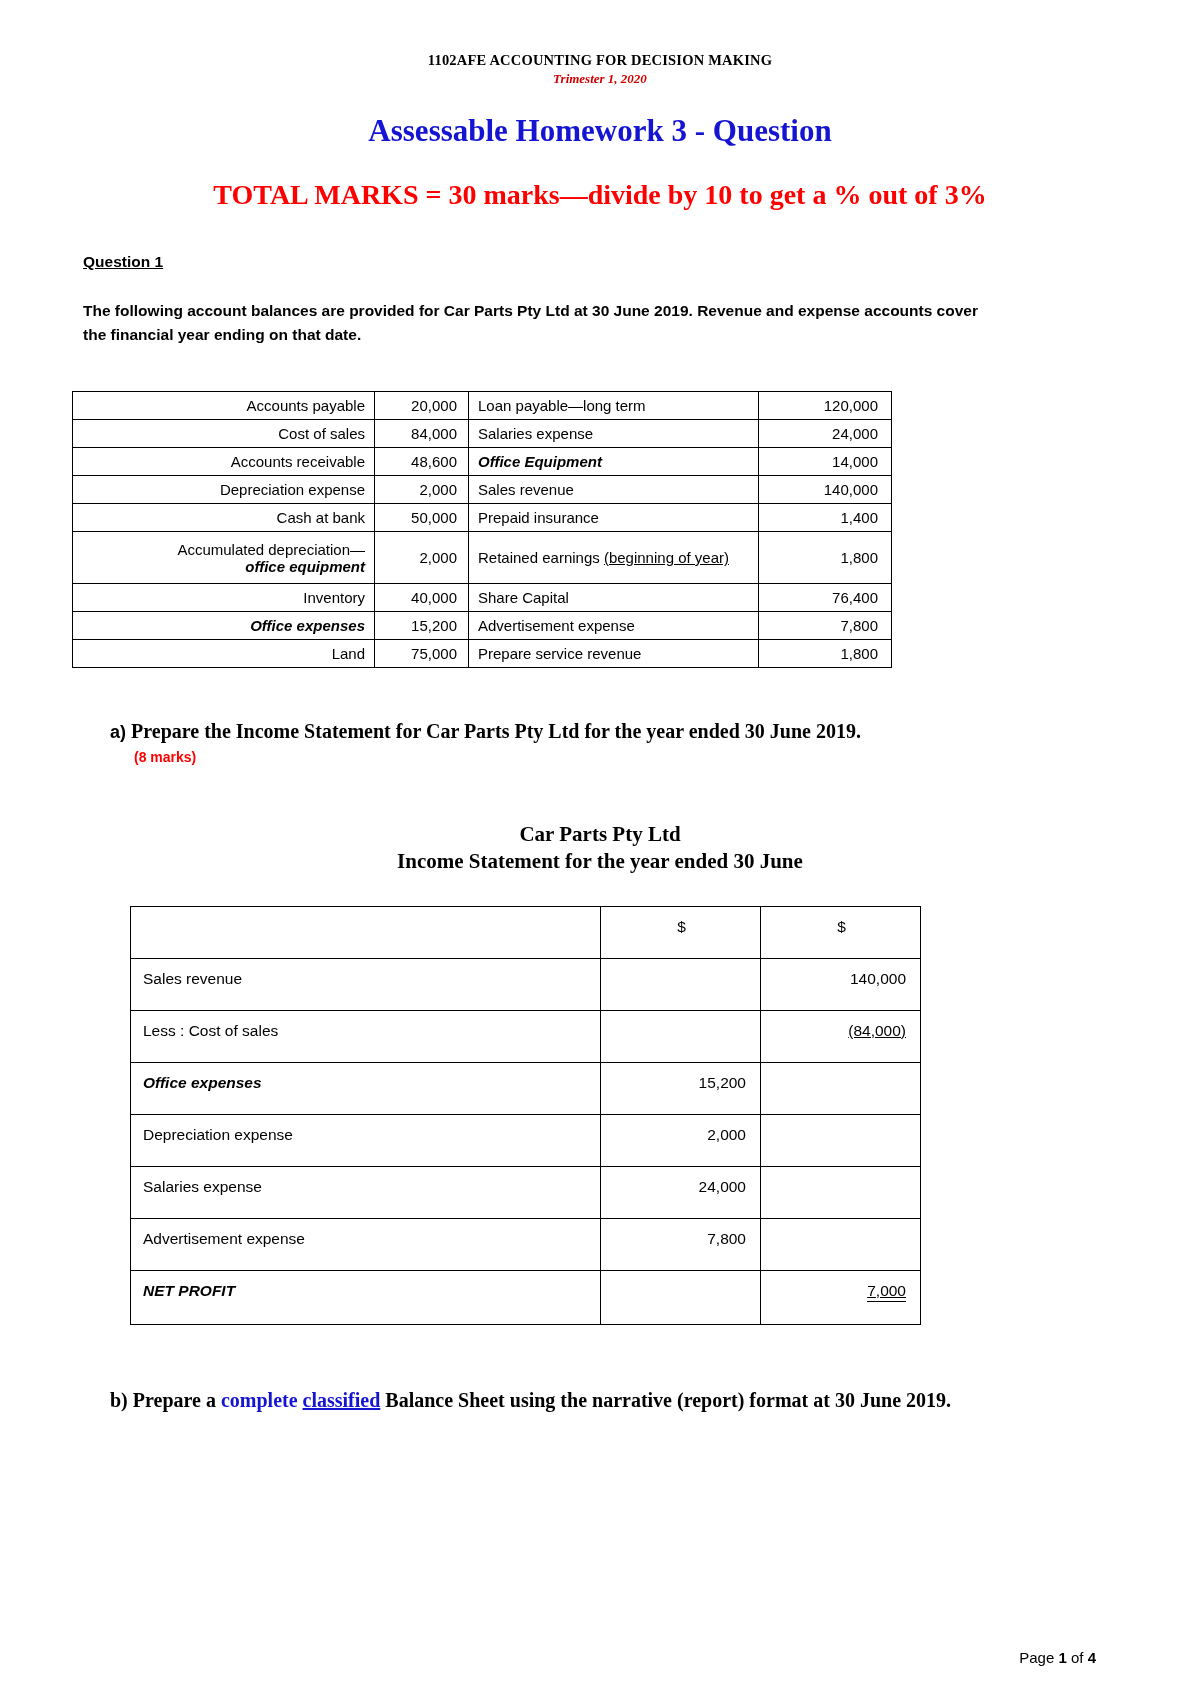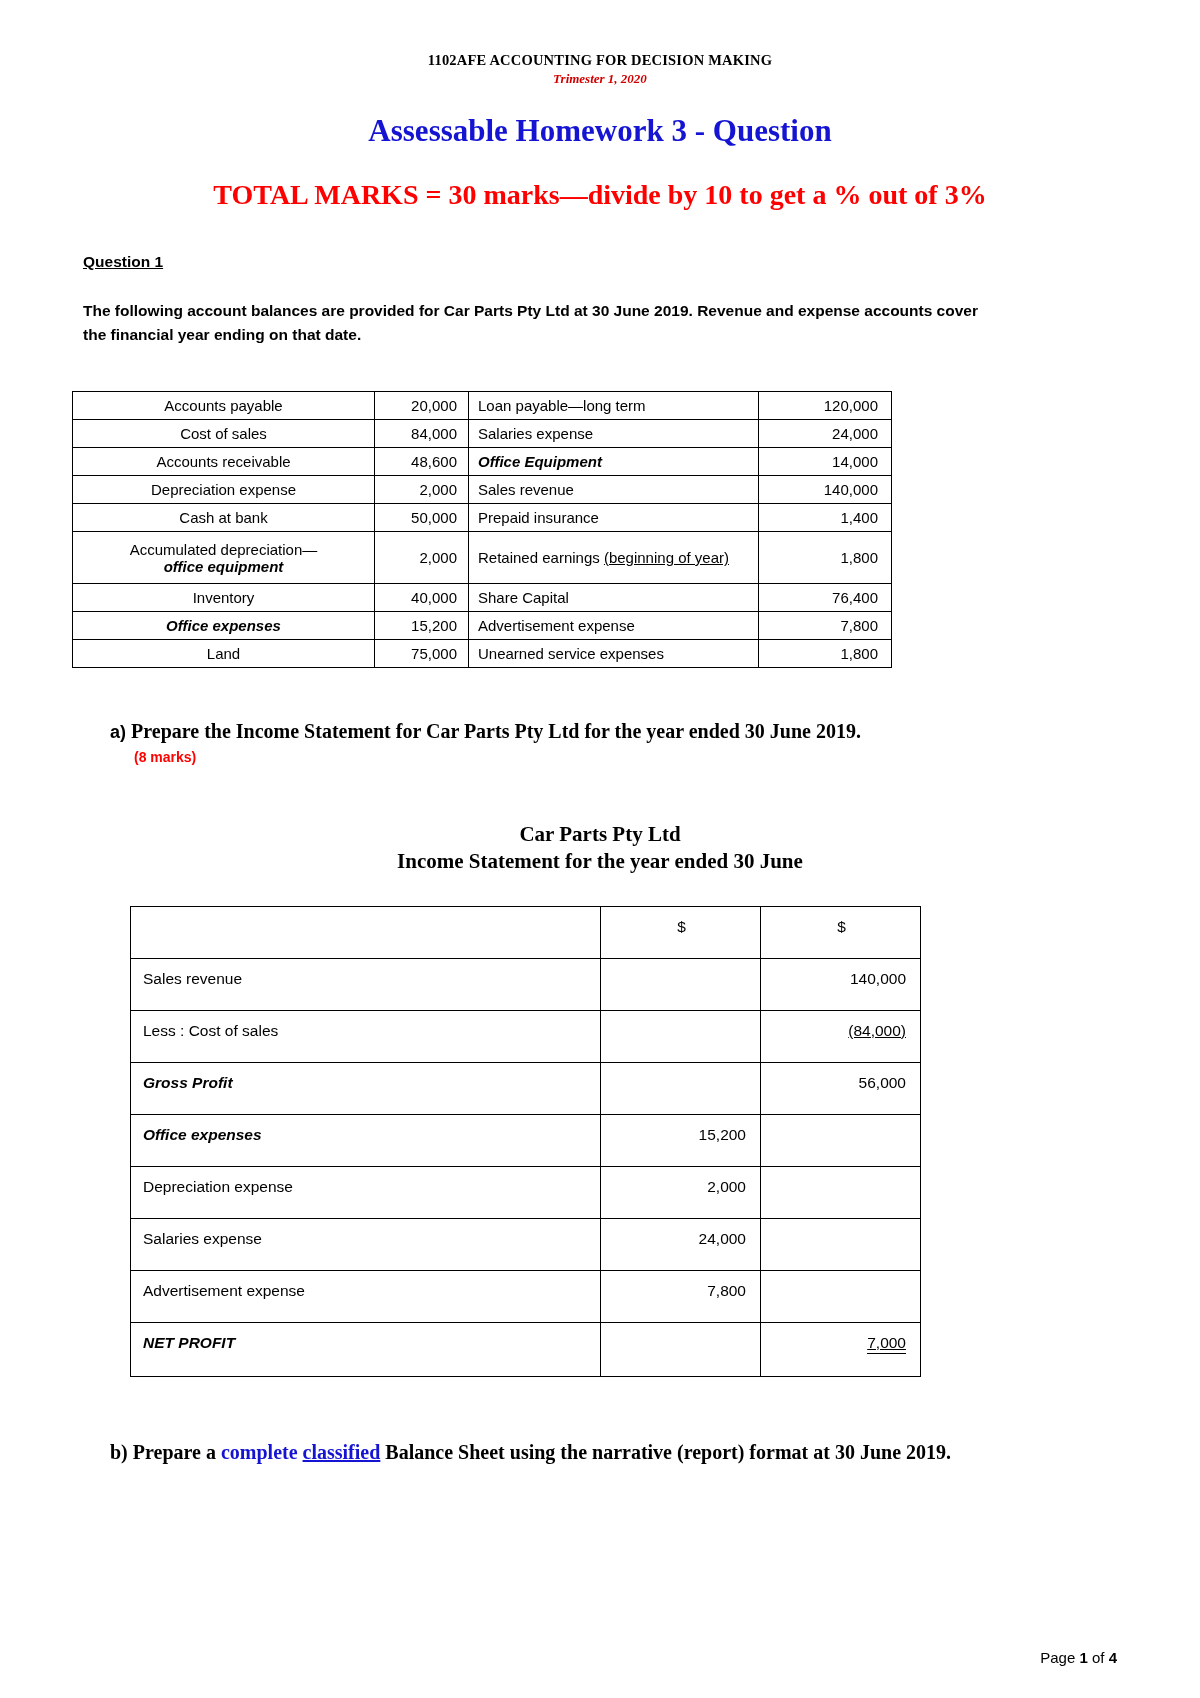--- a/index.html
+++ b/index.html
@@ -80,21 +80,21 @@
     table-layout: fixed;
     font-family: "Liberation Sans", sans-serif;
     font-size: 15px;
   }
   .balances td {
     border: 1.6px solid #000;
     padding: 5px 9px;
     height: 26px;
     vertical-align: middle;
   }
-  .balances td.lbl  { width: 302px; text-align: center; }
+  .balances td.lbl  { width: 302px; text-align: right; }
   .balances td.amt  { width: 94px;  text-align: right; padding-right: 11px; }
   .balances td.lbl2 { width: 290px; text-align: left; }
   .balances td.amt2 { width: 133px; text-align: right; padding-right: 13px; }
   .balances td.tall { height: 52px; }
   .u { text-decoration: underline; }
   .bold { font-weight: bold; font-style: italic; }
 
   
   .part-a {
     font-family: "Liberation Serif", serif;
@@ -153,21 +153,21 @@
     font-family: "Liberation Serif", serif;
     font-weight: bold;
     font-size: 20px;
     margin: 64px 0 0 10px;
   }
   .blue { color: #1414d2; }
   .blue-u { color: #1414d2; text-decoration: underline; }
 
   .footer {
     position: absolute;
-    right: 83px;
+    right: 104px;
     bottom: 32px;
     font-family: "Liberation Sans", sans-serif;
     font-size: 15px;
   }
   .footer b { font-weight: bold; }
 </style>
 </head>
 <body>
 
 <div class="page">
@@ -226,21 +226,21 @@
       </tr>
       <tr>
         <td class="lbl bold">Office expenses</td>
         <td class="amt">15,200</td>
         <td class="lbl2">Advertisement expense</td>
         <td class="amt2">7,800</td>
       </tr>
       <tr>
         <td class="lbl">Land</td>
         <td class="amt">75,000</td>
-        <td class="lbl2">Unearned service expenses</td>
+        <td class="lbl2">Prepare service revenue</td>
         <td class="amt2">1,800</td>
       </tr>
     </tbody>
   </table>
 
   <div class="part-a">
     <span class="lead">a)</span>
     <span>Prepare the Income Statement for Car Parts Pty Ltd for the year ended 30 June 2019.</span>
   </div>
   <div class="marks">(8 marks)</div>
@@ -261,25 +261,20 @@
         <td class="c1">Sales revenue</td>
         <td class="c2"></td>
         <td class="c3">140,000</td>
       </tr>
       <tr>
         <td class="c1">Less :  Cost of sales</td>
         <td class="c2"></td>
         <td class="c3"><span class="ul1">(84,000)</span></td>
       </tr>
       <tr>
-        <td class="c1 bold">Gross Profit</td>
-        <td class="c2"></td>
-        <td class="c3">56,000</td>
-      </tr>
-      <tr>
         <td class="c1 bold">Office expenses</td>
         <td class="c2">15,200</td>
         <td class="c3"></td>
       </tr>
       <tr>
         <td class="c1">Depreciation expense</td>
         <td class="c2">2,000</td>
         <td class="c3"></td>
       </tr>
       <tr>

